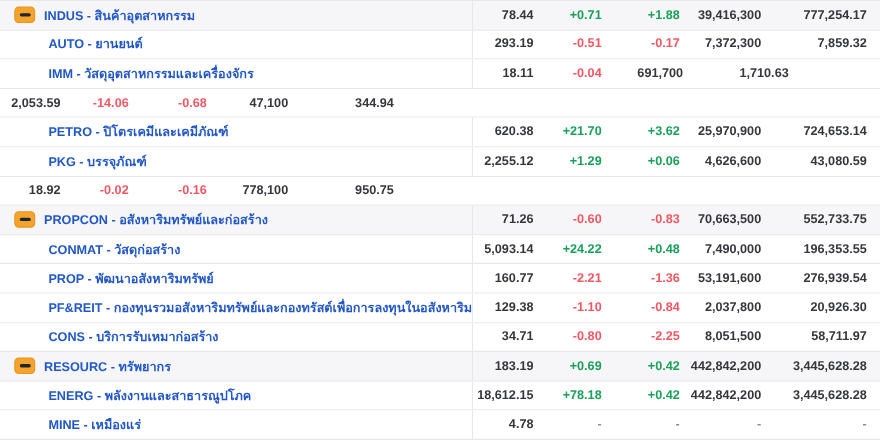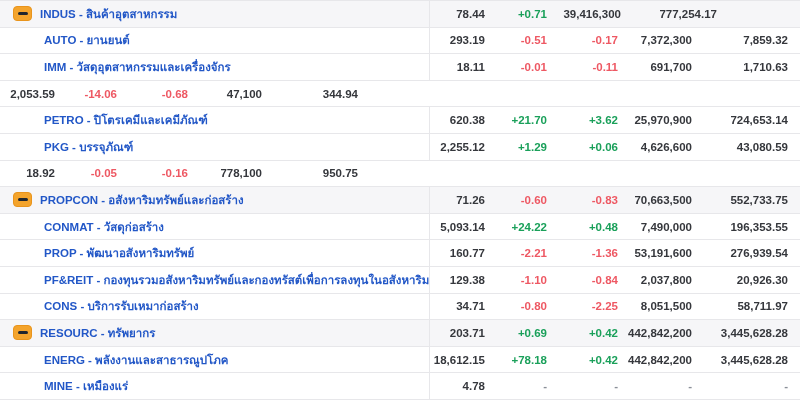--- a/index.html
+++ b/index.html
@@ -90,40 +90,40 @@
 <div class="sector-table">
     <div class="row group">
       <div class="cell name">
         <span class="collapse-btn">
           <span class="minus-bar"></span>
         </span>
         <span class="sector-label">INDUS - สินค้าอุตสาหกรรม</span>
       </div>
       <div class="cell num last">78.44</div>
       <div class="cell num chg up">+0.71</div>
+      <div class="cell num pct up">+1.88</div>
       <div class="cell num vol">39,416,300</div>
       <div class="cell num val">777,254.17</div>
     </div>
     <div class="row sub">
       <div class="cell name">
         <span class="sector-label">AUTO - ยานยนต์</span>
       </div>
       <div class="cell num last">293.19</div>
       <div class="cell num chg down">-0.51</div>
       <div class="cell num pct down">-0.17</div>
       <div class="cell num vol">7,372,300</div>
       <div class="cell num val">7,859.32</div>
     </div>
     <div class="row sub">
       <div class="cell name">
         <span class="sector-label">IMM - วัสดุอุตสาหกรรมและเครื่องจักร</span>
       </div>
       <div class="cell num last">18.11</div>
-      <div class="cell num chg down">-0.01</div>
-      <div class="cell num pct down">-0.11</div>
+      <div class="cell num chg down">-0.04</div>
       <div class="cell num vol">691,700</div>
       <div class="cell num val">1,710.63</div>
     </div>
     <div class="row sub">
       <div class="cell num last">2,053.59</div>
       <div class="cell num chg down">-14.06</div>
       <div class="cell num pct down">-0.68</div>
       <div class="cell num vol">47,100</div>
       <div class="cell num val">344.94</div>
     </div>
@@ -142,21 +142,21 @@
         <span class="sector-label">PKG - บรรจุภัณฑ์</span>
       </div>
       <div class="cell num last">2,255.12</div>
       <div class="cell num chg up">+1.29</div>
       <div class="cell num pct up">+0.06</div>
       <div class="cell num vol">4,626,600</div>
       <div class="cell num val">43,080.59</div>
     </div>
     <div class="row sub">
       <div class="cell num last">18.92</div>
-      <div class="cell num chg down">-0.05</div>
+      <div class="cell num chg down">-0.02</div>
       <div class="cell num pct down">-0.16</div>
       <div class="cell num vol">778,100</div>
       <div class="cell num val">950.75</div>
     </div>
     <div class="row group">
       <div class="cell name">
         <span class="collapse-btn">
           <span class="minus-bar"></span>
         </span>
         <span class="sector-label">PROPCON - อสังหาริมทรัพย์และก่อสร้าง</span>
@@ -207,21 +207,21 @@
       <div class="cell num vol">8,051,500</div>
       <div class="cell num val">58,711.97</div>
     </div>
     <div class="row group">
       <div class="cell name">
         <span class="collapse-btn">
           <span class="minus-bar"></span>
         </span>
         <span class="sector-label">RESOURC - ทรัพยากร</span>
       </div>
-      <div class="cell num last">203.71</div>
+      <div class="cell num last">183.19</div>
       <div class="cell num chg up">+0.69</div>
       <div class="cell num pct up">+0.42</div>
       <div class="cell num vol">442,842,200</div>
       <div class="cell num val">3,445,628.28</div>
     </div>
     <div class="row sub">
       <div class="cell name">
         <span class="sector-label">ENERG - พลังงานและสาธารณูปโภค</span>
       </div>
       <div class="cell num last">18,612.15</div>

